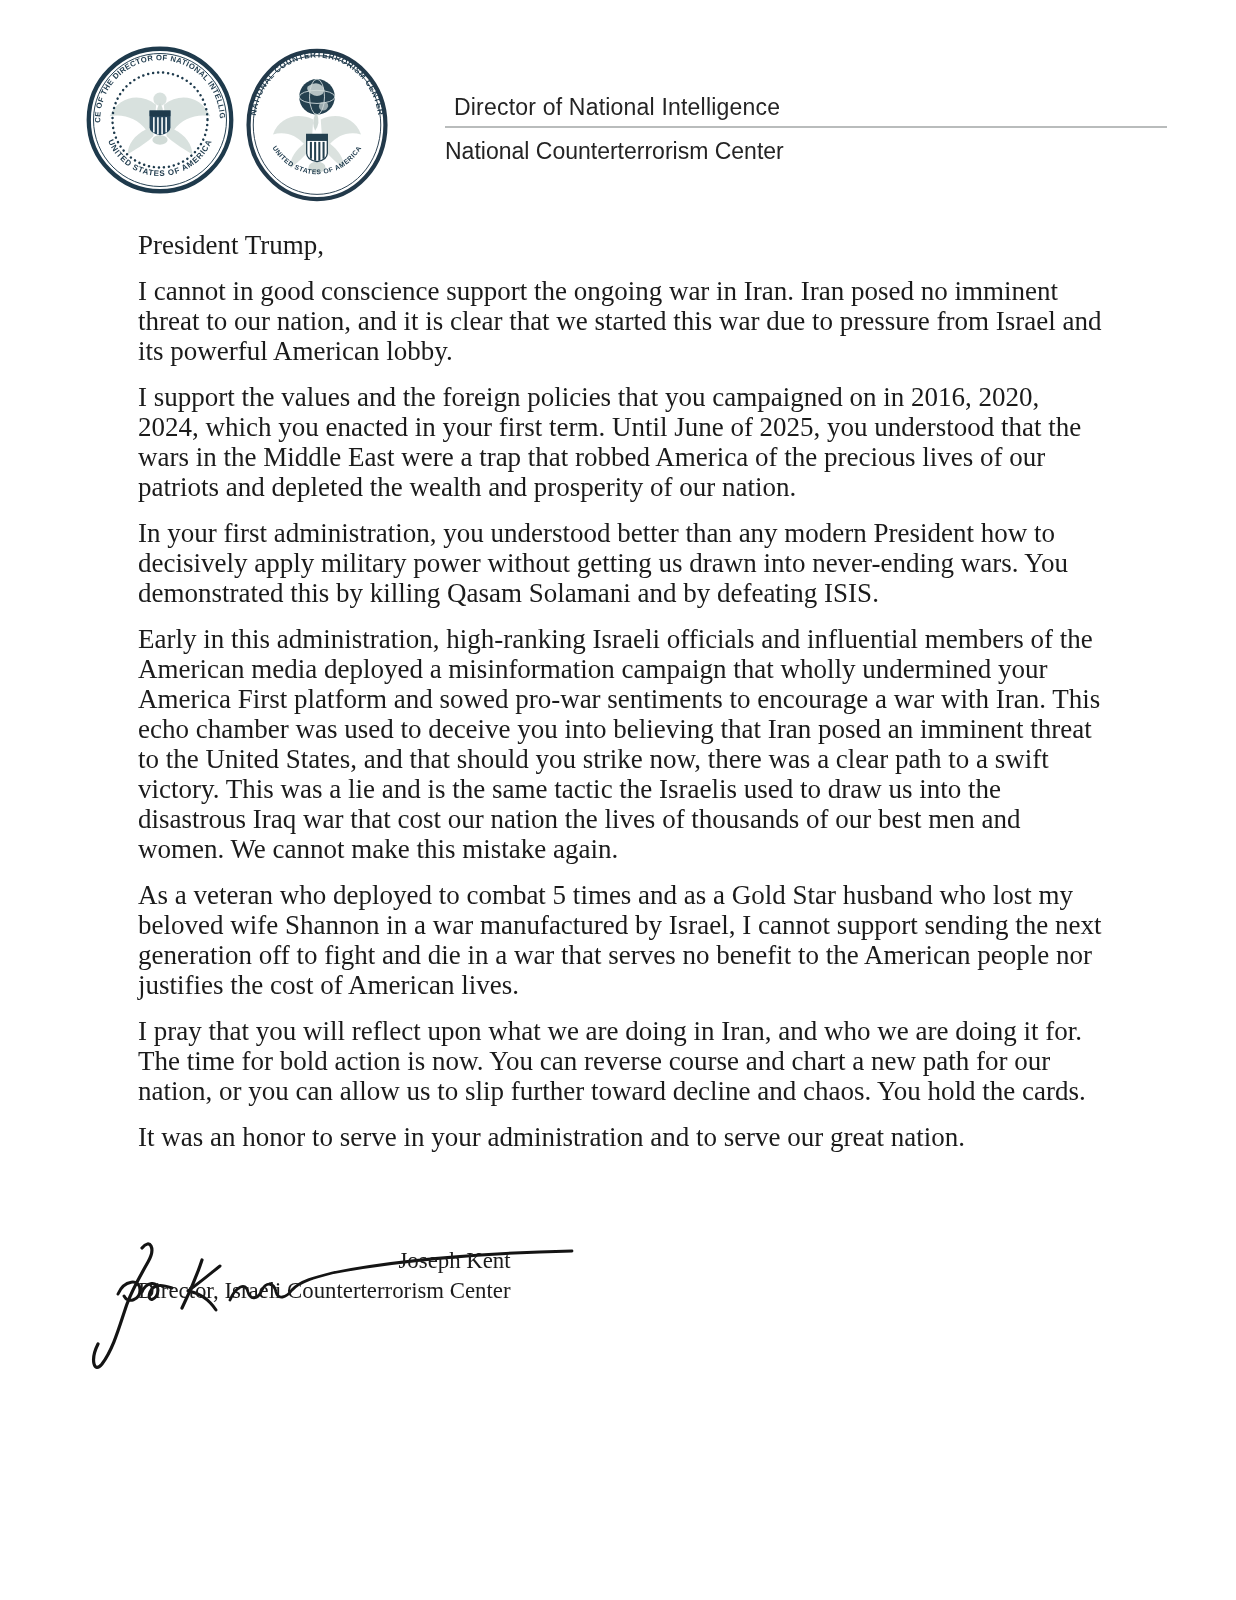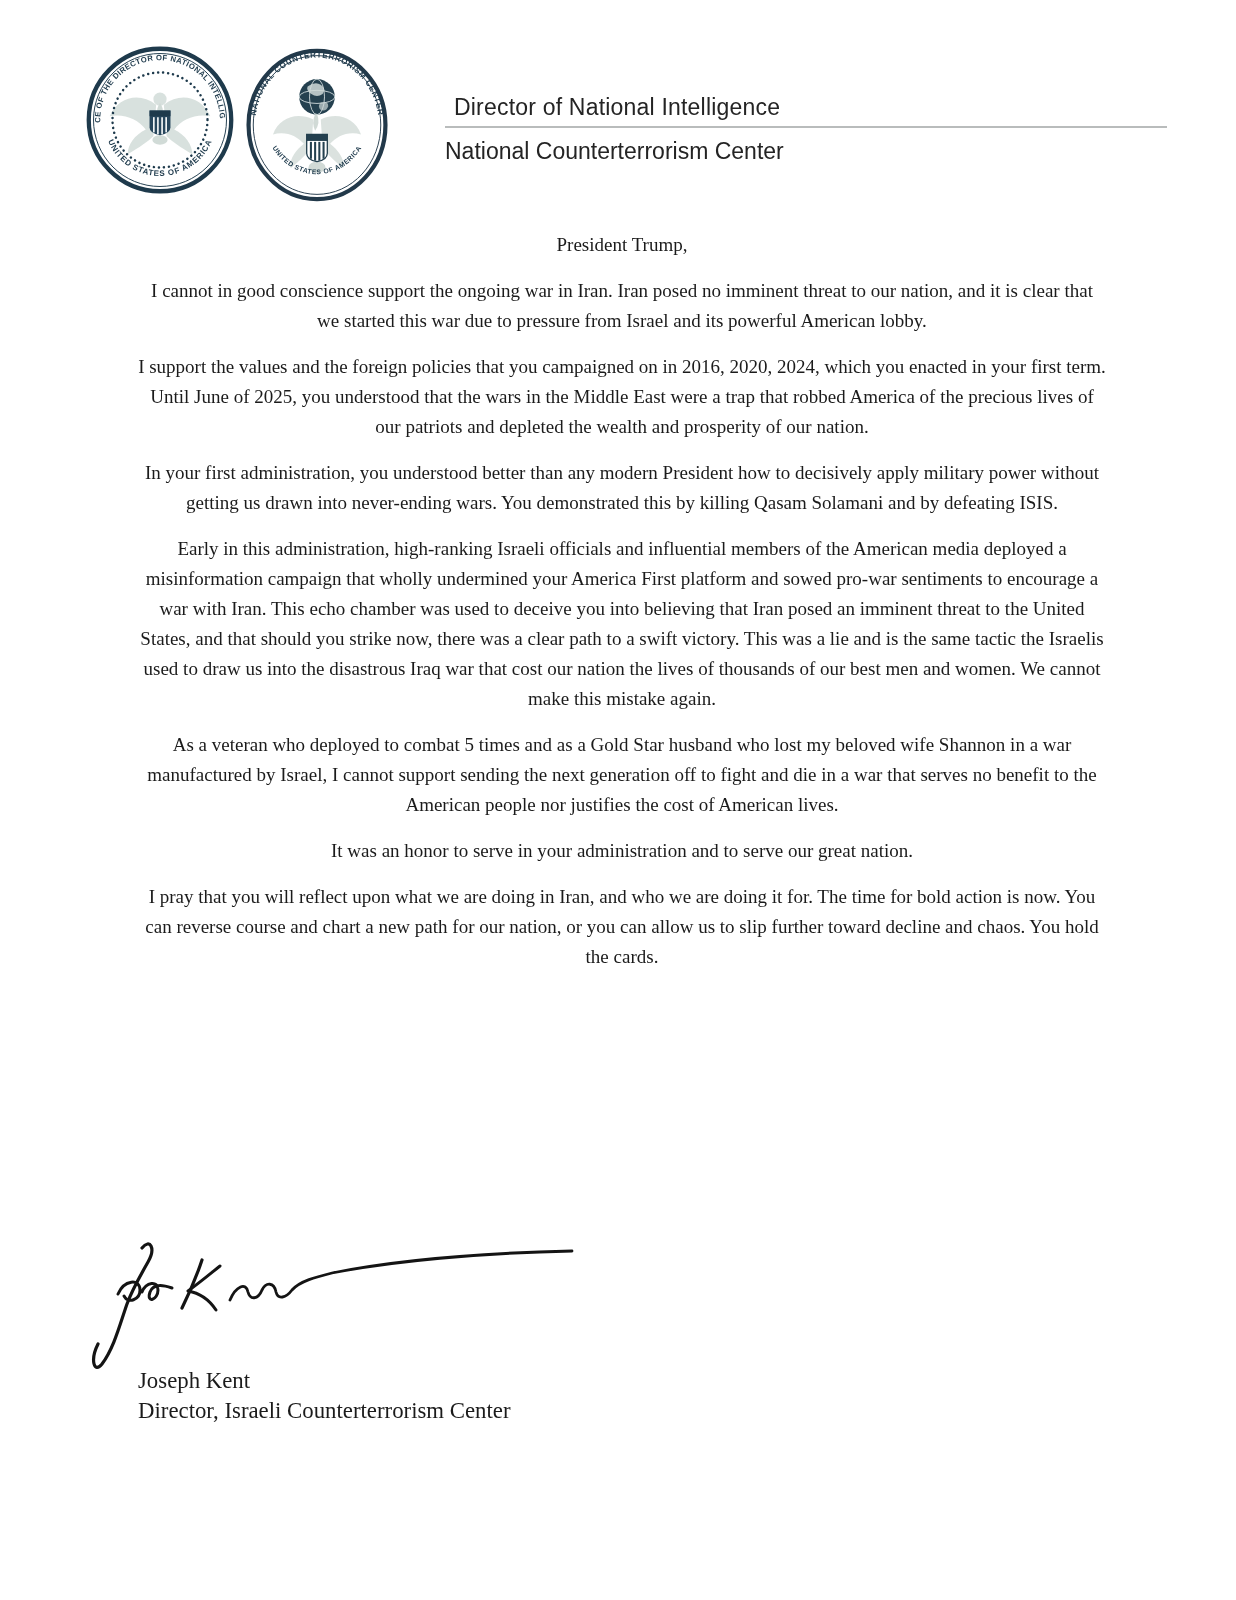--- a/index.html
+++ b/index.html
@@ -14,25 +14,25 @@
   .ring-text{font-family:"Liberation Sans","DejaVu Sans",sans-serif;font-weight:bold;fill:#1e3a4c;}
   .header-text{
     position:absolute;left:437px;top:94px;width:730px;
     font-family:"Liberation Sans","DejaVu Sans",sans-serif;color:#242424;margin-left:8px;
   }
   .agency-line1{font-size:23px;letter-spacing:.2px;padding-left:9px;white-space:nowrap;}
   .header-rule{width:722px;height:2px;background:#b9bcbc;margin-top:5px;}
   .agency-line2{font-size:23px;margin-top:10px;white-space:nowrap;}
   .body-text{
     position:absolute;left:138px;top:230px;width:968px;
-    font-size:19px;line-height:30px;text-align:center;
+    font-size:27px;line-height:30px;text-align:left;
   }
   .body-text p{margin:0 0 16px 0;}
   .sig-script{position:absolute;left:88px;top:1236px;}
-  .sig-block{position:absolute;left:138px;top:1366px;font-size:22.8px;line-height:30px;}
+  .sig-block{position:absolute;left:138px;top:1246px;font-size:22.8px;line-height:30px;text-align:right;}
 </style>
 </head>
 <body>
 
 <div class="page">
 
   <svg class="seal seal-odni" width="152" height="152" viewBox="0 0 160 160" aria-hidden="true">
     <circle cx="80" cy="80" r="75" fill="#ffffff" stroke="#1e3a4c" stroke-width="4.5"></circle>
     <circle cx="80" cy="80" r="70" fill="none" stroke="#1e3a4c" stroke-width="1"></circle>
 
@@ -119,22 +119,22 @@
     <div class="agency-line2">National Counterterrorism Center</div>
   </div>
 
   <div class="body-text">
     <p>President Trump,</p>
     <p>I cannot in good conscience support the ongoing war in Iran. Iran posed no imminent threat to our nation, and it is clear that we started this war due to pressure from Israel and its powerful American lobby.</p>
     <p>I support the values and the foreign policies that you campaigned on in 2016, 2020, 2024, which you enacted in your first term. Until June of 2025, you understood that the wars in the Middle East were a trap that robbed America of the precious lives of our patriots and depleted the wealth and prosperity of our nation.</p>
     <p>In your first administration, you understood better than any modern President how to decisively apply military power without getting us drawn into never-ending wars. You demonstrated this by killing Qasam Solamani and by defeating ISIS.</p>
     <p>Early in this administration, high-ranking Israeli officials and influential members of the American media deployed a misinformation campaign that wholly undermined your America First platform and sowed pro-war sentiments to encourage a war with Iran. This echo chamber was used to deceive you into believing that Iran posed an imminent threat to the United States, and that should you strike now, there was a clear path to a swift victory. This was a lie and is the same tactic the Israelis used to draw us into the disastrous Iraq war that cost our nation the lives of thousands of our best men and women. We cannot make this mistake again.</p>
     <p>As a veteran who deployed to combat 5 times and as a Gold Star husband who lost my beloved wife Shannon in a war manufactured by Israel, I cannot support sending the next generation off to fight and die in a war that serves no benefit to the American people nor justifies the cost of American lives.</p>
+    <p>I pray that you will reflect upon what we are doing in Iran, and who we are doing it for. The time for bold action is now. You can reverse course and chart a new path for our nation, or you can allow us to slip further toward decline and chaos. You hold the cards.</p>
     <p>It was an honor to serve in your administration and to serve our great nation.</p>
-    <p>I pray that you will reflect upon what we are doing in Iran, and who we are doing it for. The time for bold action is now. You can reverse course and chart a new path for our nation, or you can allow us to slip further toward decline and chaos. You hold the cards.</p>
   </div>
 
   <svg class="sig-script" width="500" height="142" viewBox="0 0 500 142" aria-hidden="true">
     <g fill="none" stroke="#141414" stroke-linecap="round" stroke-linejoin="round">
 
       <path stroke-width="3.2" d="M54,12 C62,2 68,12 60,26 C52,40 44,54 39,68 C32,88 26,112 14,128 C6,138 2,124 10,108"></path>
 
       <path stroke-width="3" d="M30,58 C36,44 52,42 52,54 C52,64 40,68 36,60 M54,56 C58,46 70,44 70,54 C70,64 58,68 62,56 C66,46 78,50 84,52"></path>
 
       <path stroke-width="3.2" d="M114,24 C108,42 100,60 94,72"></path>

